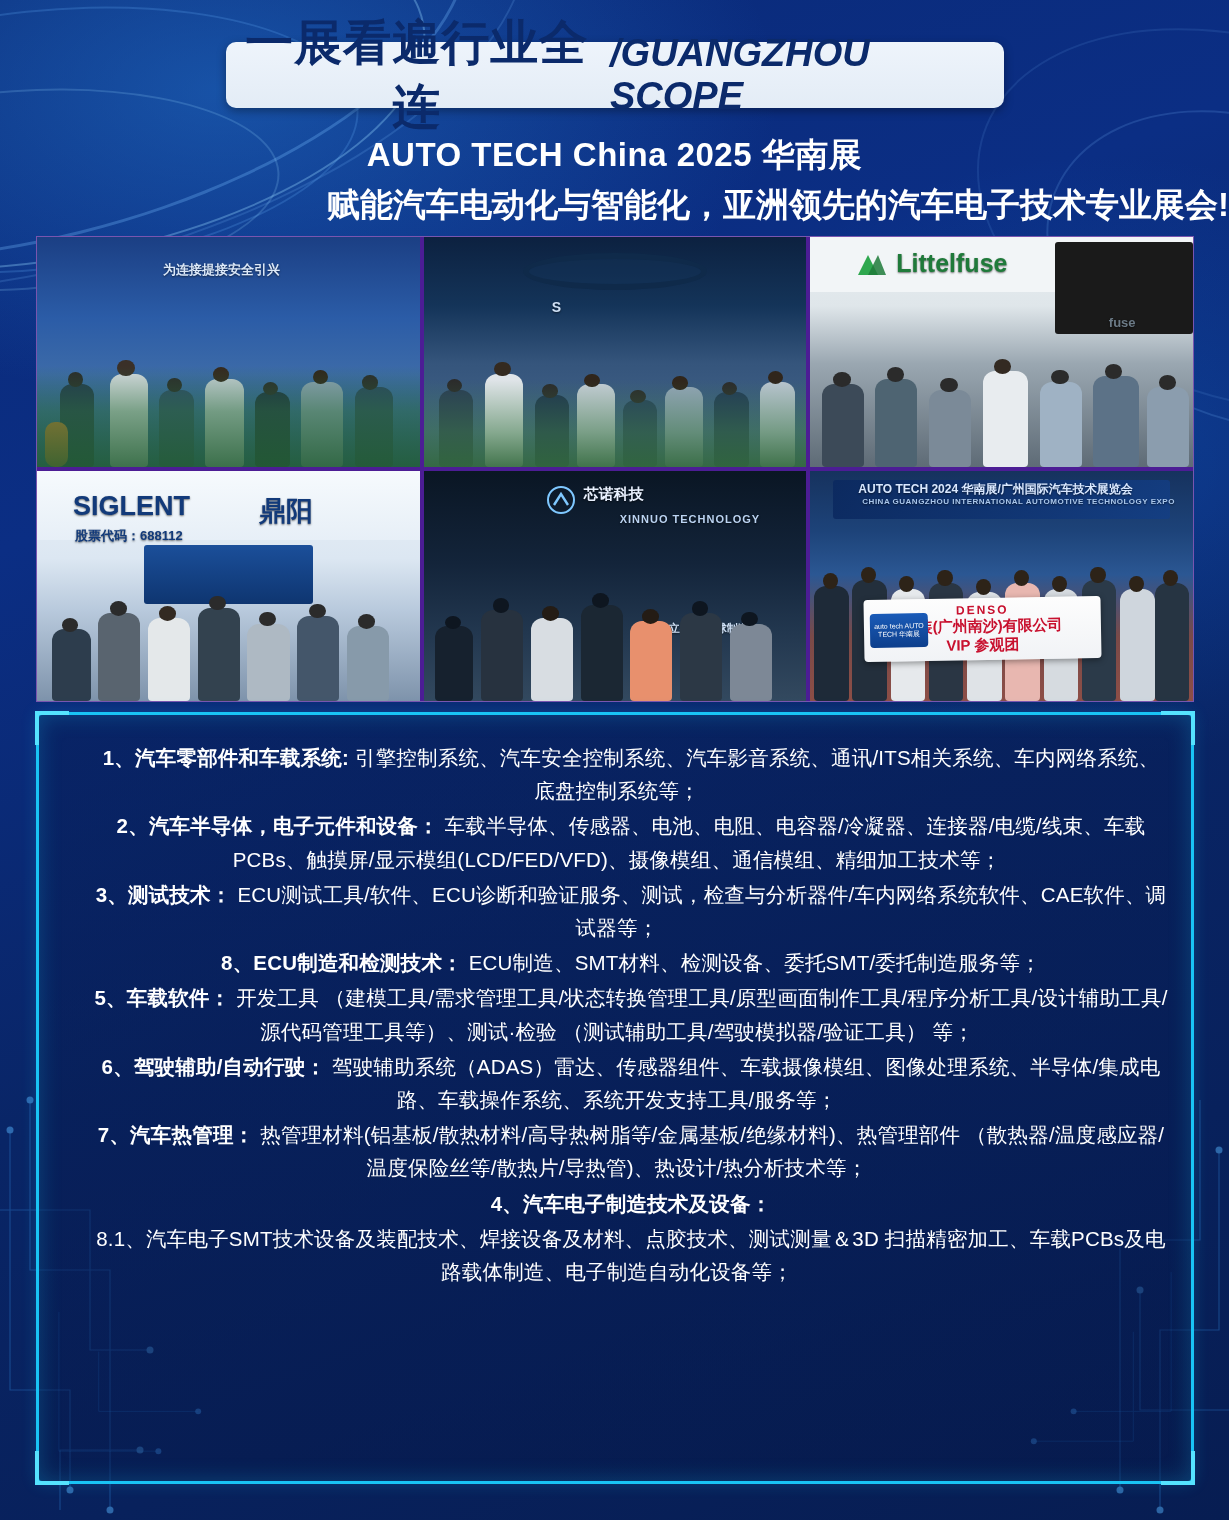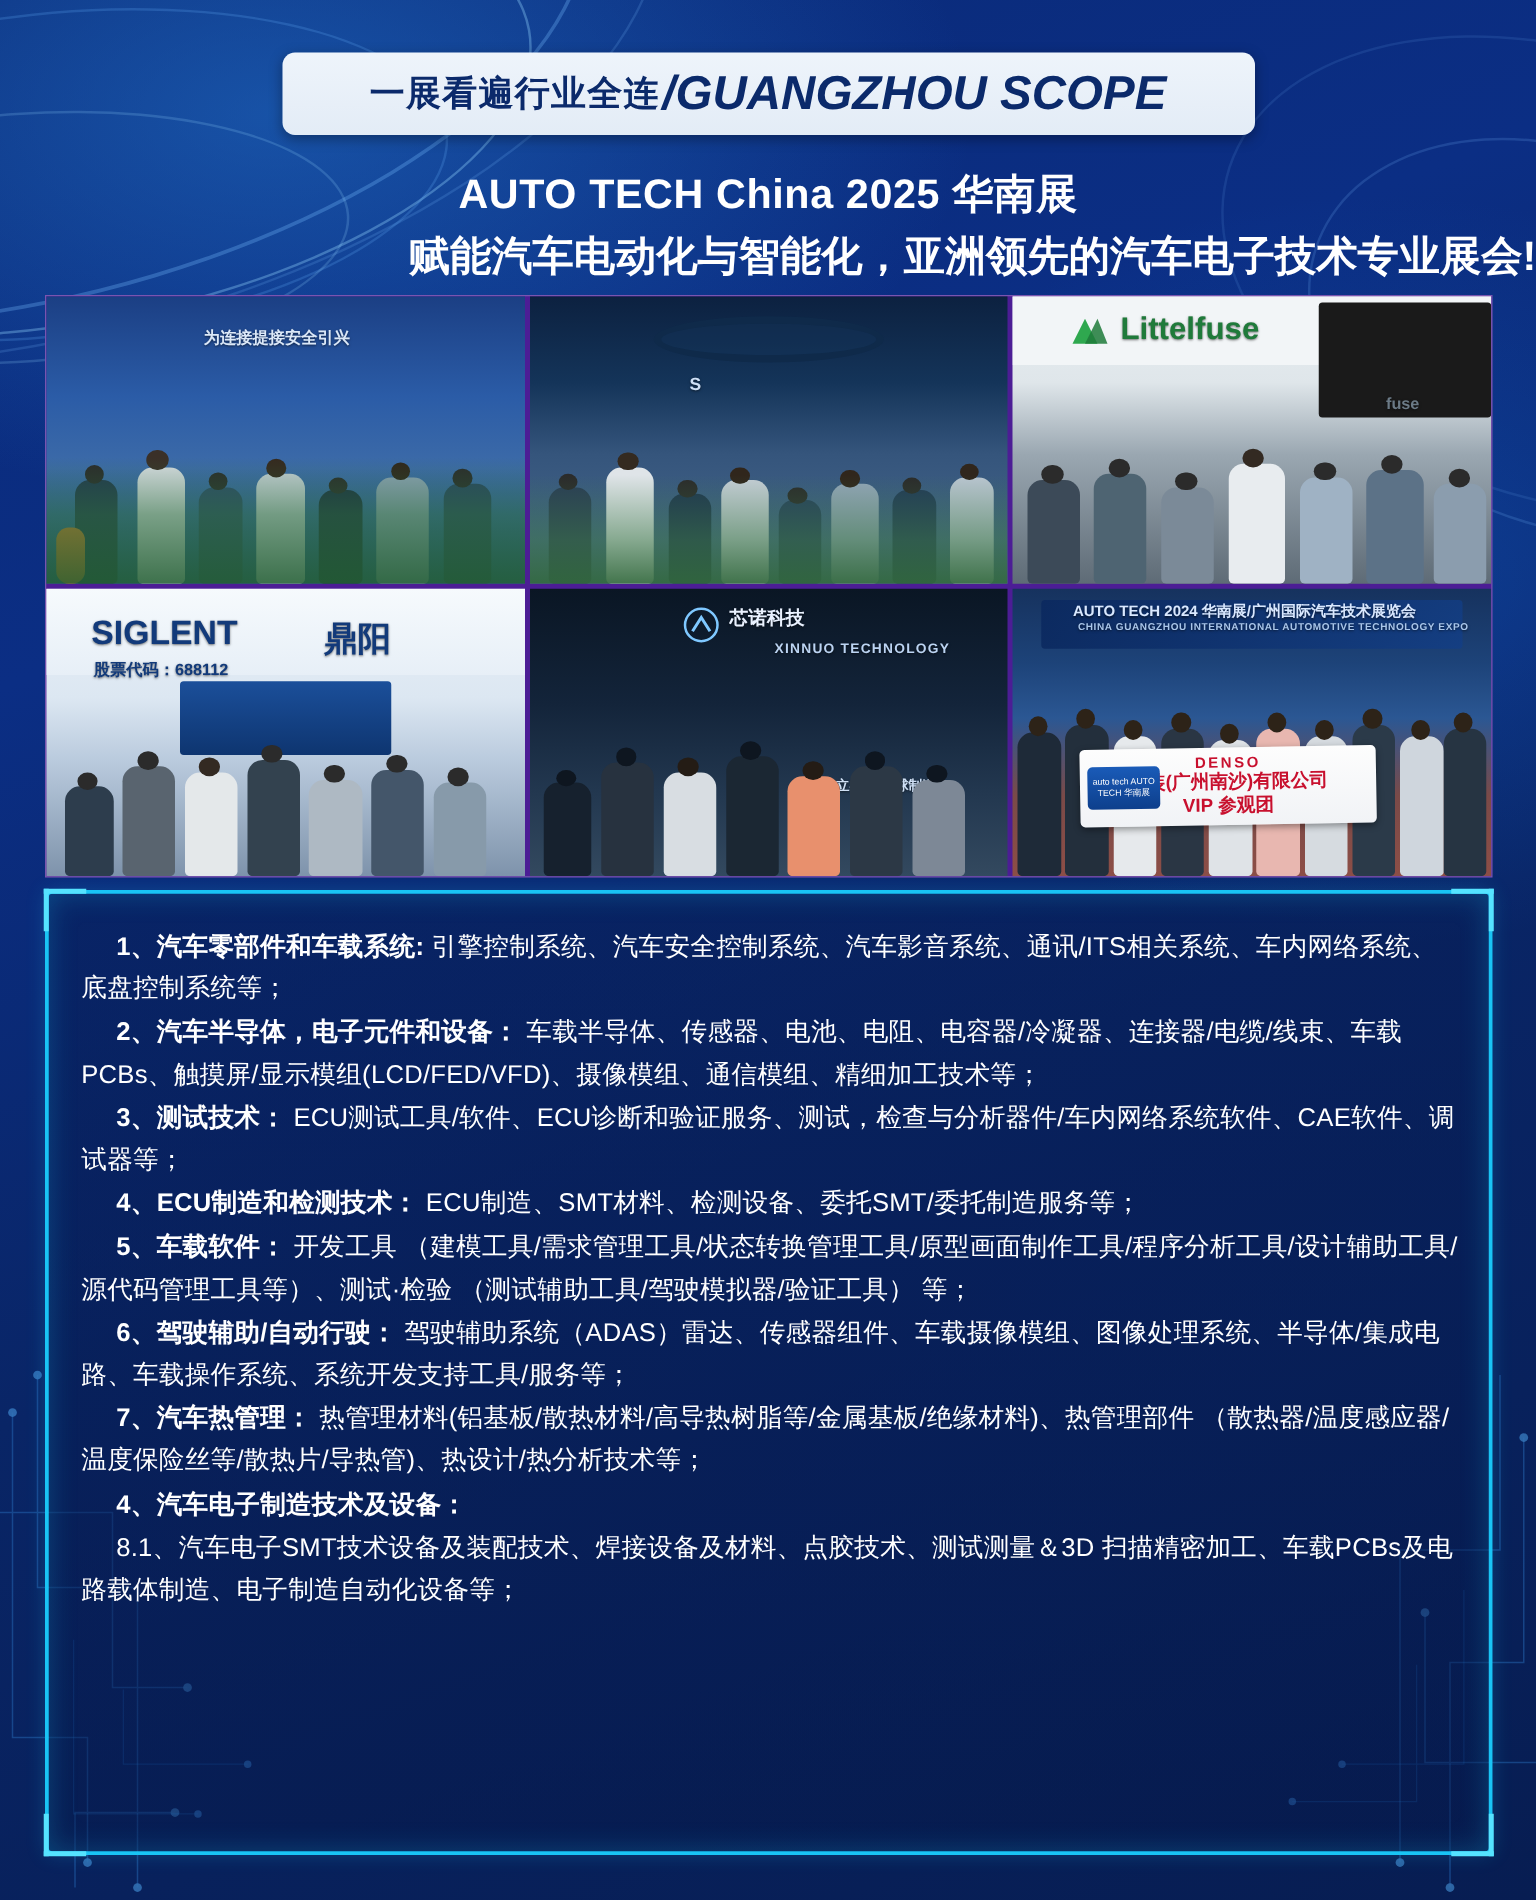--- a/index.html
+++ b/index.html
@@ -40,22 +40,23 @@
     position: absolute;
     left: 50%; transform: translateX(-50%);
     top: 42px;
     width: 778px; height: 66px;
     background: linear-gradient(180deg, #eef4fb 0%, #e3ecf6 100%);
     border-radius: 10px;
     box-shadow: 0 3px 10px rgba(0,0,0,.35);
     display: flex; align-items: center; justify-content: center;
   }
   .title-badge .t-cn {
-    font-size: 28px; font-weight: bold; color: #0b2a6b; letter-spacing: 1px;
+    font-size: 48px; font-weight: bold; color: #0b2a6b; letter-spacing: 1px;
     font-family: Liberation Serif, serif;
+    text-align: center;
   }
   .title-badge .t-en {
     font-size: 38px; font-weight: bold; font-style: italic; color: #0b2a6b;
     margin-left: 2px;
   }
 
   .sub1 {
     position: absolute; top: 133px; left: 0; width: 100%;
     text-align: center; color: #ffffff; font-size: 33px; font-weight: bold;
     letter-spacing: .5px;
@@ -155,20 +156,21 @@
   }
   .corner { position:absolute; width: 34px; height: 34px; border: 4px solid #55e3ff; }
   .c-tl { left: -4px; top: -4px; border-right:none; border-bottom:none; }
   .c-tr { right: -4px; top: -4px; border-left:none; border-bottom:none; }
   .c-bl { left: -4px; bottom: -4px; border-right:none; border-top:none; }
   .c-br { right: -4px; bottom: -4px; border-left:none; border-top:none; }
 
   .items {
     position: absolute; left: 26px; right: 22px; top: 26px;
     color: #ffffff;
+    text-align: center;
   }
   .item {
     font-size: 20.5px;
     line-height: 1.62;
     margin-bottom: 2px;
     text-indent: 28px;
     color: #ffffff;
     letter-spacing: .2px;
   }
   .item .lead { font-weight: bold; }
@@ -404,21 +406,21 @@
     <div class="item">
       <span class="lead">1、汽车零部件和车载系统:</span><span> 引擎控制系统、汽车安全控制系统、汽车影音系统、通讯/ITS相关系统、车内网络系统、底盘控制系统等；</span>
     </div>
     <div class="item">
       <span class="lead">2、汽车半导体，电子元件和设备：</span><span> 车载半导体、传感器、电池、电阻、电容器/冷凝器、连接器/电缆/线束、车载PCBs、触摸屏/显示模组(LCD/FED/VFD)、摄像模组、通信模组、精细加工技术等；</span>
     </div>
     <div class="item">
       <span class="lead">3、测试技术：</span><span> ECU测试工具/软件、ECU诊断和验证服务、测试，检查与分析器件/车内网络系统软件、CAE软件、调试器等；</span>
     </div>
     <div class="item">
-      <span class="lead">4、ECU制造和检测技术：</span><span> ECU制造、SMT材料、检测设备、委托SMT/委托制造服务等；</span>
+      <span class="lead">8、ECU制造和检测技术：</span><span> ECU制造、SMT材料、检测设备、委托SMT/委托制造服务等；</span>
     </div>
     <div class="item">
       <span class="lead">5、车载软件：</span><span> 开发工具 （建模工具/需求管理工具/状态转换管理工具/原型画面制作工具/程序分析工具/设计辅助工具/源代码管理工具等）、测试·检验 （测试辅助工具/驾驶模拟器/验证工具） 等；</span>
     </div>
     <div class="item">
       <span class="lead">6、驾驶辅助/自动行驶：</span><span> 驾驶辅助系统（ADAS）雷达、传感器组件、车载摄像模组、图像处理系统、半导体/集成电路、车载操作系统、系统开发支持工具/服务等；</span>
     </div>
     <div class="item">
       <span class="lead">7、汽车热管理：</span><span> 热管理材料(铝基板/散热材料/高导热树脂等/金属基板/绝缘材料)、热管理部件 （散热器/温度感应器/温度保险丝等/散热片/导热管)、热设计/热分析技术等；</span>
     </div>

